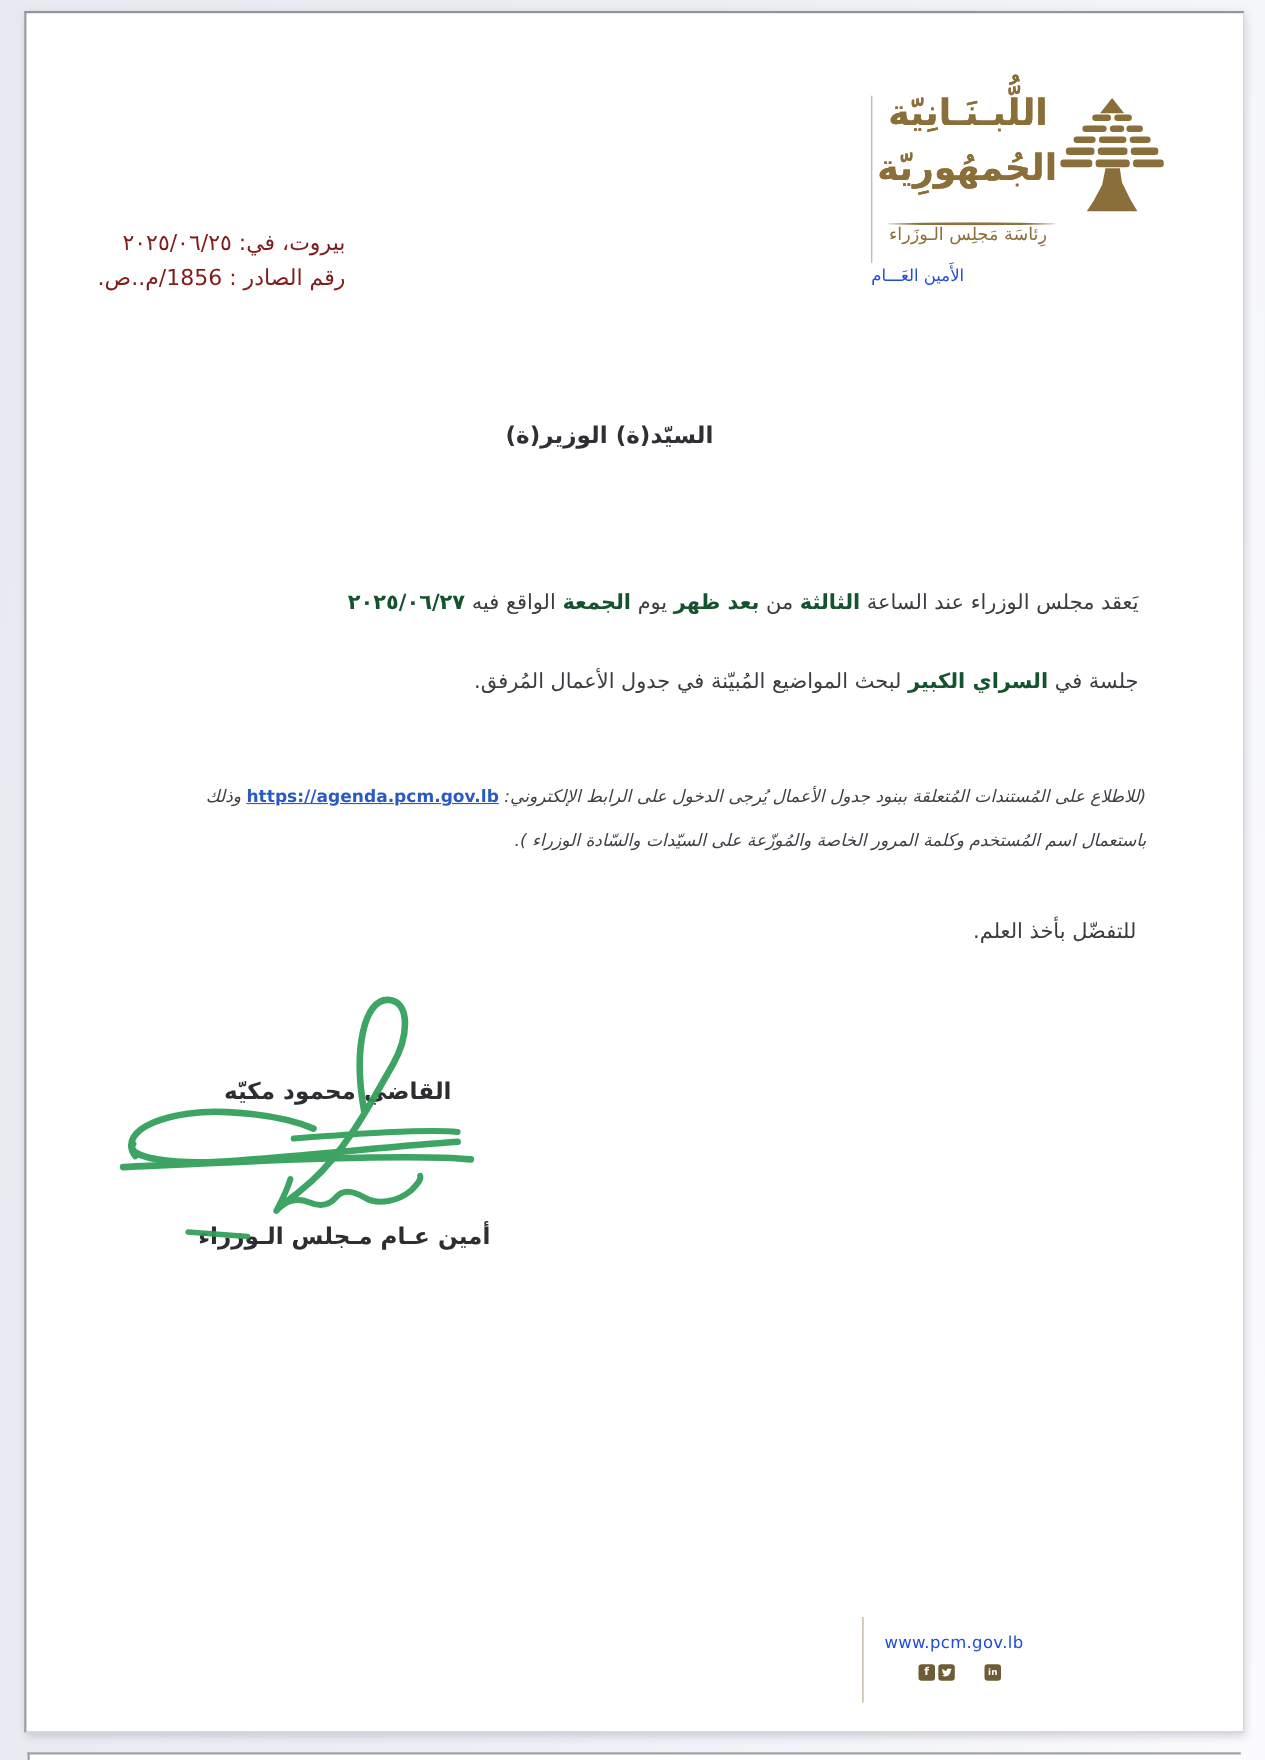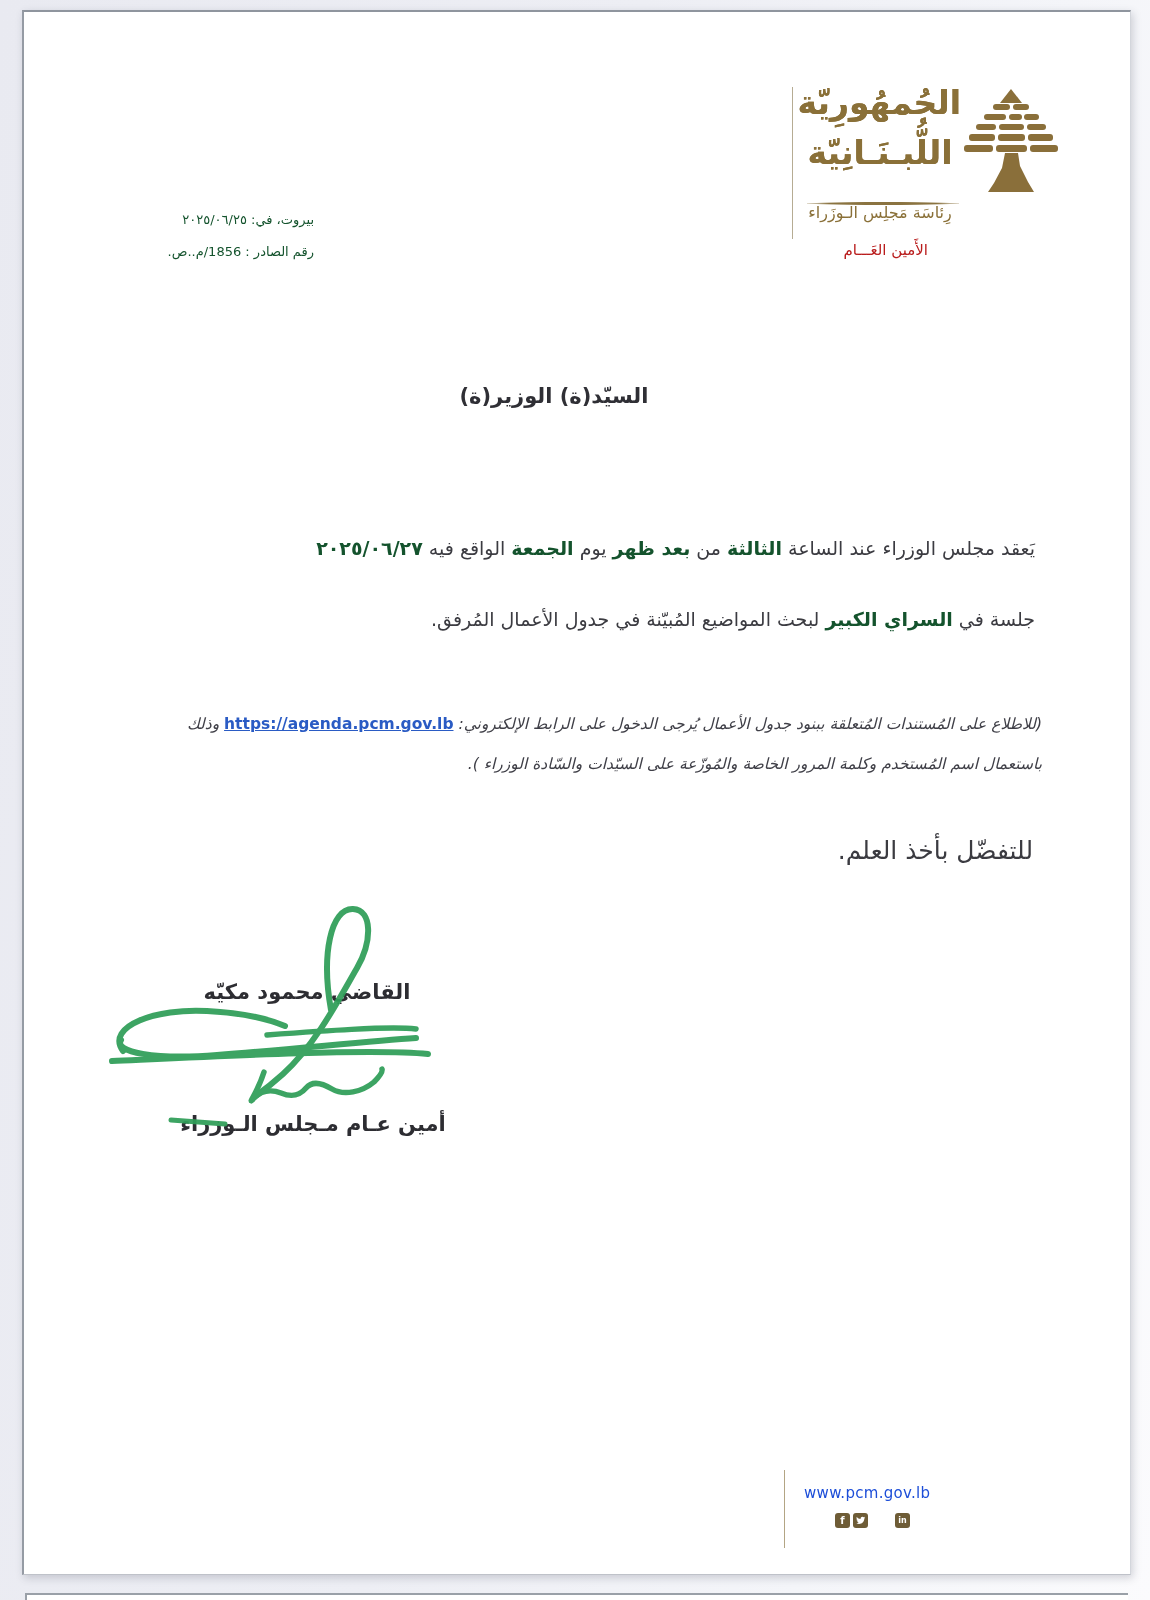--- a/index.html
+++ b/index.html
@@ -26,45 +26,45 @@
     left:775px;top:66px;width:162px;text-align:center;direction:rtl;
     color:#8a7038;font-weight:bold;font-size:33px;line-height:50px;white-space:nowrap;
     text-shadow:0 0 0.5px #8a7038;
   }
   .lh-divider{
     left:783px;top:190px;width:152px;height:3px;
     background:radial-gradient(ellipse at center,#8a7340 50%,rgba(138,115,64,0) 78%);
   }
   .lh-org{left:762px;top:191px;width:188px;text-align:center;direction:rtl;
     color:#8a7038;font-size:16px;white-space:nowrap;}
-  .lh-role{left:716px;top:229px;width:188px;text-align:right;direction:rtl;
-    color:#b91c1c;font-size:15px;white-space:nowrap;}
+  .lh-role{left:768px;top:229px;width:188px;text-align:left;direction:rtl;
+    color:#1d4ed8;font-size:15px;white-space:nowrap;}
   .cedar{left:936px;top:74px;}
   
   .meta{left:95px;top:192px;width:195px;direction:rtl;text-align:right;
-    color:#14532d;font-size:13px;line-height:32px;white-space:nowrap;}
+    color:#7f1d1d;font-size:20px;line-height:32px;white-space:nowrap;}
   
   .salutation{left:400px;top:372px;width:260px;text-align:center;direction:rtl;
     color:#2f2f35;font-weight:bold;font-size:21px;white-space:nowrap;}
   
   .bodyline{right:95px;direction:rtl;text-align:right;color:#3b3b41;
     font-size:19px;white-space:nowrap;}
   .b1{top:525px;}
   .b2{top:596px;}
   .bodyline b{color:#14532d;}
   
   .noteline{right:88px;direction:rtl;text-align:right;color:#3f3f47;
     font-size:15.5px;font-style:italic;white-space:nowrap;}
   .n1{top:703px;}
   .n2{top:743px;}
   .note-link{font-style:normal;font-weight:bold;text-decoration:underline;
     color:#2a5bc4;direction:ltr;unicode-bidi:embed;cursor:pointer;}
   
   .closing{right:97px;top:824px;direction:rtl;color:#3b3b41;
-    font-size:25px;white-space:nowrap;}
+    font-size:19px;white-space:nowrap;}
   
   .sig-name{left:158px;top:968px;width:250px;direction:rtl;text-align:center;
     color:#2d2d32;font-weight:bold;font-size:21px;white-space:nowrap;z-index:1;}
   .sig-title{left:148px;top:1100px;width:282px;direction:rtl;text-align:center;
     color:#2d2d32;font-weight:bold;font-size:21px;white-space:nowrap;z-index:1;
     letter-spacing:0.5px;}
   .sig-svg{left:45px;top:880px;z-index:2;}
   
   .ft-vline{left:760px;top:1458px;width:1px;height:78px;background:#b3a584;}
   .ft-url{left:780px;top:1472px;color:#1d4ed8;font-size:15px;letter-spacing:0.3px;}
@@ -76,22 +76,22 @@
   .ft-ic svg{display:block;}
 </style>
 </head>
 <body>
 
 <div class="page">
 
   <div class="abs lh-vline"></div>
 
   <div class="abs lh-callig">
+    <div>اللُّبـنَـانِيّة</div>
     <div>الجُمهُورِيّة</div>
-    <div>اللُّبـنَـانِيّة</div>
   </div>
 
   <svg class="abs cedar" width="102" height="110" viewBox="0 0 102 110">
     <g fill="#8a6f3a">
       <path d="M51 3 L62 17 L40 17 Z"></path>
       <rect x="33" y="18" width="17" height="6" rx="3"></rect>
         <rect x="53" y="18" width="16" height="6" rx="3"></rect>
       <rect x="24" y="28" width="22" height="6" rx="3"></rect>
         <rect x="49" y="28" width="13" height="6" rx="3"></rect>
         <rect x="64" y="28" width="15" height="6" rx="3"></rect>

